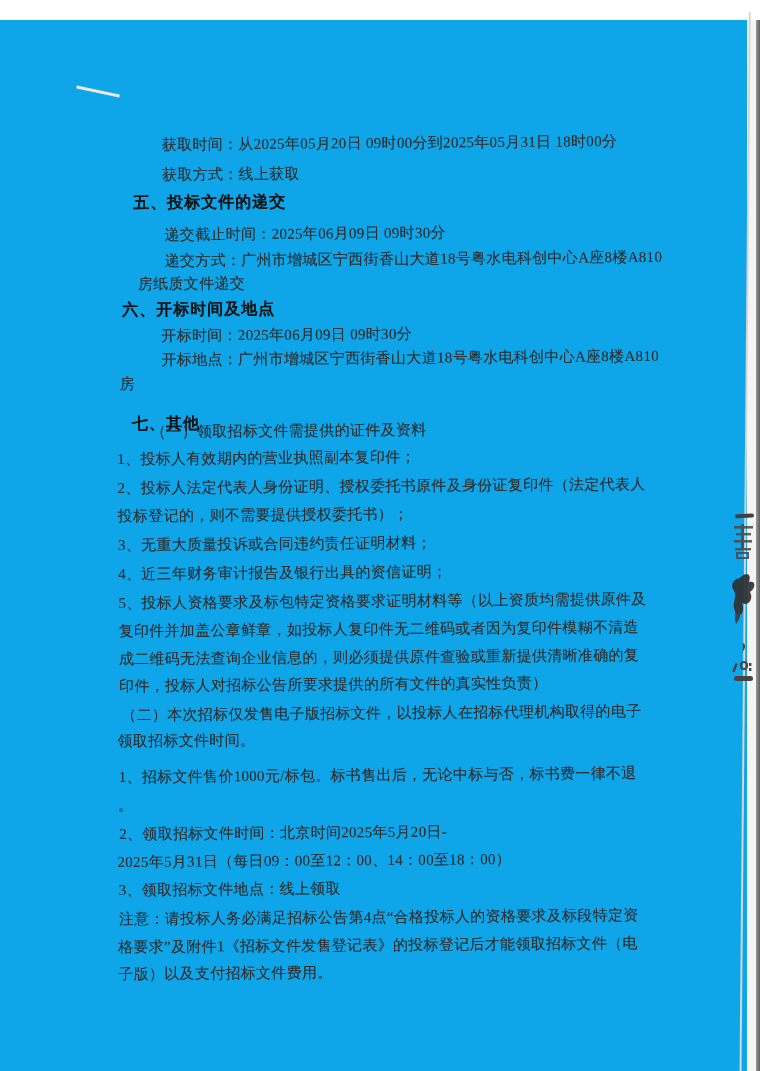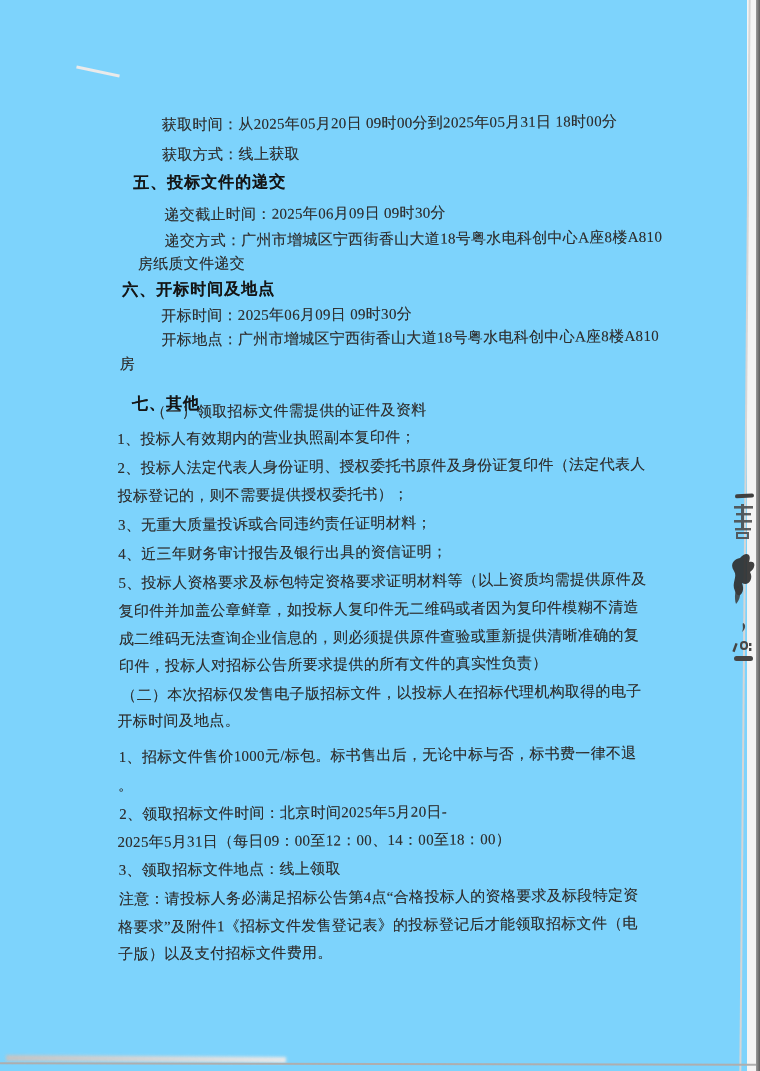--- a/index.html
+++ b/index.html
@@ -1,21 +1,21 @@
 <!DOCTYPE html>
 <html><head>
 <meta charset="utf-8">
 <style>
   html,body{margin:0;padding:0;}
   body{
     width:760px;height:1071px;position:relative;overflow:hidden;
     background:#ffffff;
     font-family:"Liberation Serif","DejaVu Serif",serif;
   }
-  .page{position:absolute;inset:0;background:#7dd3fc;}
+  .page{position:absolute;inset:0;background:#0ea5e9;margin-top:20px;}
   .content{
     position:absolute;inset:0;
     transform:rotate(-0.45deg);
     transform-origin:380px 530px;
     color:#2e2e2e;
   }
   .line{
     position:absolute;
     font-size:15px;line-height:20px;
     letter-spacing:0.3px;
@@ -77,21 +77,21 @@
     <div class="line" style="top:427px;left:118px">1、投标人有效期内的营业执照副本复印件；</div>
     <div class="line" style="top:456px;left:118px">2、投标人法定代表人身份证明、授权委托书原件及身份证复印件（法定代表人</div>
     <div class="line" style="top:484px;left:118px">投标登记的，则不需要提供授权委托书）；</div>
     <div class="line" style="top:513px;left:118px">3、无重大质量投诉或合同违约责任证明材料；</div>
     <div class="line" style="top:542px;left:118px">4、近三年财务审计报告及银行出具的资信证明；</div>
     <div class="line" style="top:571px;left:118px">5、投标人资格要求及标包特定资格要求证明材料等（以上资质均需提供原件及</div>
     <div class="line" style="top:599px;left:118px">复印件并加盖公章鲜章，如投标人复印件无二维码或者因为复印件模糊不清造</div>
     <div class="line" style="top:627px;left:118px">成二维码无法查询企业信息的，则必须提供原件查验或重新提供清晰准确的复</div>
     <div class="line" style="top:654px;left:118px">印件，投标人对招标公告所要求提供的所有文件的真实性负责）</div>
     <div class="line" style="top:683px;left:120px">（二）本次招标仅发售电子版招标文件，以投标人在招标代理机构取得的电子</div>
-    <div class="line" style="top:709px;left:116px">开标时间及地点。</div>
+    <div class="line" style="top:709px;left:116px">领取招标文件时间。</div>
     <div class="line" style="top:745px;left:117px">1、招标文件售价1000元/标包。标书售出后，无论中标与否，标书费一律不退</div>
     <div class="line" style="top:773px;left:116px">。</div>
     <div class="line" style="top:802px;left:117px">2、领取招标文件时间：北京时间2025年5月20日-</div>
     <div class="line" style="top:830px;left:115px">2025年5月31日（每日09：00至12：00、14：00至18：00）</div>
     <div class="line" style="top:858px;left:116px">3、领取招标文件地点：线上领取</div>
     <div class="line" style="top:887px;left:116px">注意：请投标人务必满足招标公告第4点“合格投标人的资格要求及标段特定资</div>
     <div class="line" style="top:915px;left:115px">格要求”及附件1《招标文件发售登记表》的投标登记后才能领取招标文件（电</div>
     <div class="line" style="top:942px;left:115px">子版）以及支付招标文件费用。</div>
   </div>
 

